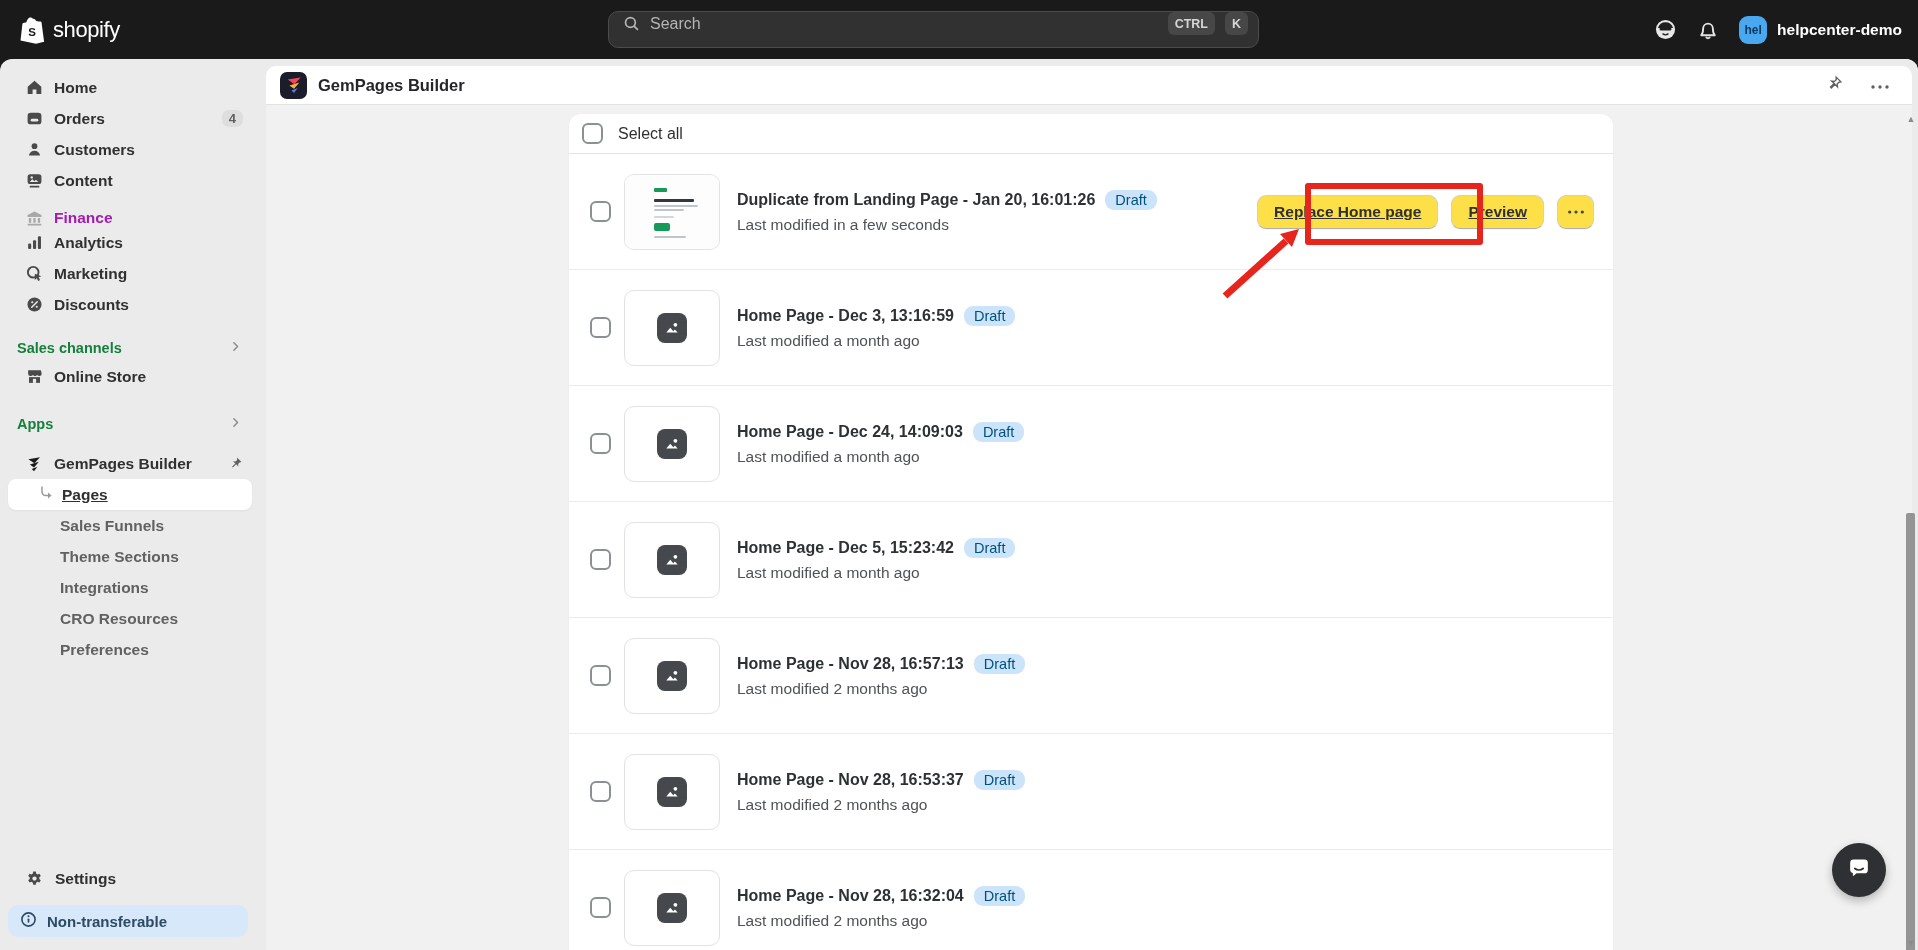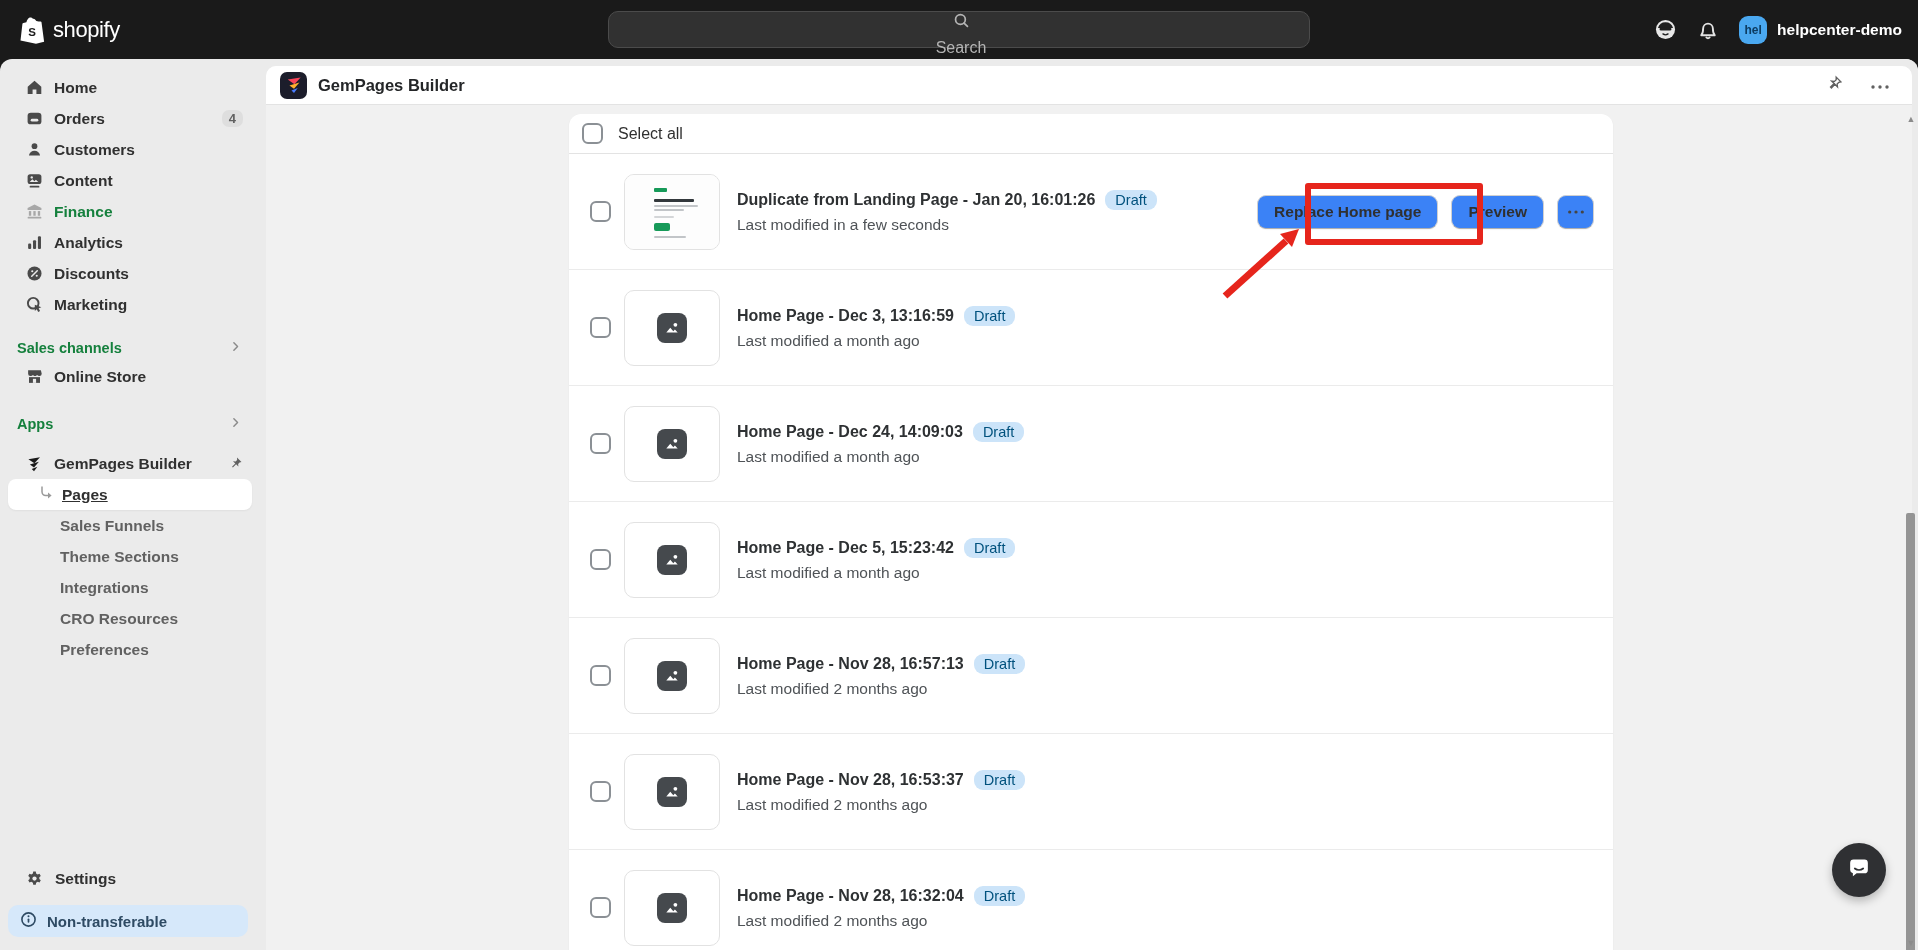--- a/index.html
+++ b/index.html
@@ -6,23 +6,23 @@
   html,body { margin:0; padding:0; }
   body {
     width:1918px; height:950px; overflow:hidden; position:relative;
     background:#1a1a1a; font-family:"Liberation Sans", sans-serif; color:#303030;
   }
   
   .topbar { height:59px; position:relative; display:flex; align-items:center; background:#1a1a1a; }
   .brand { position:absolute; left:20px; top:0; height:59px; display:flex; align-items:center; gap:8px; }
   .brand-word { color:#fff; font-size:22px; font-weight:400; letter-spacing:-0.4px; }
   .searchbar {
-    position:absolute; left:608px; top:11px; width:702px; height:37px;
+    position:absolute; left:608px; top:11px; width:651px; height:37px;
     background:#313131; border:1px solid #4b4b4b; border-radius:10px;
-    display:flex; align-items:center; padding:0 10px 12px 14px; gap:10px;flex-direction:column;
+    display:flex; align-items:center; padding:0 10px 12px 14px; gap:10px;
   }
   .search-ph { color:#b5b5b5; font-size:16px; flex:1; }
   .keycap {
     background:#474747; color:#d6d6d6; border-radius:6px; height:23px; min-width:23px;
     display:flex; align-items:center; justify-content:center; font-size:12.5px; font-weight:700; padding:0 7px;
   }
   .top-right { position:absolute; right:16px; top:0; height:59px; display:flex; align-items:center; gap:21px; }
   .store-chip { display:flex; align-items:center; gap:10px; cursor:default; }
   .avatar {
     width:28px; height:28px; border-radius:9px; background:var(--avatar-bg,#4aa8f0);
@@ -36,21 +36,21 @@
     position:absolute; top:59px; left:0; right:0; bottom:0;
     background:#ebebeb; border-radius:12px 12px 0 0; display:flex; overflow:hidden;
   }
   
   .sidebar { width:260px; flex:0 0 260px; display:flex; flex-direction:column; padding-top:13px; }
   .nav-item {
     height:31px; margin:0 8px; border-radius:8px; display:flex; align-items:center;
     padding:0 9px 0 17px; gap:11px; font-size:15.5px; font-weight:600; color:#303030;
   }
   .nav-item .ico { width:18px; height:18px; display:flex; align-items:center; justify-content:center; flex:0 0 18px; }
-  .nav-item.disabled { color:#15803d; }
+  .nav-item.disabled { color:#a21caf;align-items:flex-end; }
   .nav-spacer { flex:1 1 auto; }
   .count-badge {
     margin-left:auto; background:#dedede; color:#616161; font-size:13px; font-weight:600;
     border-radius:7px; padding:1px 7px;
   }
   .section-head {
     height:26px; margin:0 8px; display:flex; align-items:center; justify-content:space-between;
     padding:0 10px 0 9px; color:#15803d; font-size:14.5px; font-weight:600;
   }
   .sc-head { margin-top:15px; }
@@ -101,23 +101,23 @@
   .row-text { margin-left:17px; display:flex; flex-direction:column; gap:6px; }
   .title-line { display:flex; align-items:center; gap:10px; }
   .row-title { font-size:16px; font-weight:700; color:#2e3133; }
   .badge-draft {
     background:var(--draft-badge-bg,#cce4f9); color:var(--draft-badge-text,#00517d);
     font-size:14.5px; font-weight:500; border-radius:9px; padding:2px 10px;
   }
   .row-sub { font-size:15.5px; color:#4f5357; }
   .row-actions { position:absolute; right:19px; top:50%; transform:translateY(-50%); display:flex; align-items:center; gap:13px; }
   .btn {
-    height:34px; background:#3b82f6; border:1px solid #d0d0d0; border-bottom-color:#b0b0b0;
+    height:34px; background:#fde047; border:1px solid #d0d0d0; border-bottom-color:#b0b0b0;
     border-radius:9px; font-size:15.5px; font-weight:600; color:#303030; padding:0 16px;
-    font-family:"Liberation Sans",sans-serif; box-shadow:0 1px 1px rgba(0,0,0,0.04);
+    font-family:"Liberation Sans",sans-serif; box-shadow:0 1px 1px rgba(0,0,0,0.04);text-decoration:underline;
   }
   .btn-icon { width:37px; padding:0; display:flex; align-items:center; justify-content:center; }
   
   .mini { width:100%; height:100%; position:relative; background:#fdfdfd; }
   .mini i { position:absolute; display:block; border-radius:1px; }
   
   .hl-rect {
     position:absolute; left:1305px; top:183px; width:178px; height:62px;
     border:6px solid var(--accent-red,#e6251c); border-radius:3px; z-index:40; pointer-events:none;
   }
@@ -240,36 +240,36 @@
             <rect x="2" y="9" width="2.9" height="5.2" rx="1"></rect>
             <rect x="6.6" y="5.8" width="2.9" height="8.4" rx="1"></rect>
             <rect x="11.2" y="2.2" width="2.9" height="12" rx="1"></rect>
           </svg>
         </span>
       <span>Analytics</span>
     </div>
     <div class="nav-item">
       <span class="ico">
           <svg width="17" height="17" viewBox="0 0 16 16">
+            <circle cx="6.8" cy="6.8" r="5" fill="none" stroke="#4a4a4a" stroke-width="1.8"></circle>
+            <path d="M8.3 8.3l6.2 2.2-2.6 1 1.3 2.6-1.7.9-1.4-2.6-1.8 1.8z" fill="#4a4a4a"></path>
+          </svg>
+        </span>
+      <span>Marketing</span>
+    </div>
+    <div class="nav-item">
+      <span class="ico">
+          <svg width="17" height="17" viewBox="0 0 16 16">
             <circle cx="8" cy="8" r="6.6" fill="#4a4a4a"></circle>
             <line x1="5.4" y1="10.6" x2="10.6" y2="5.4" stroke="#ebebeb" stroke-width="1.4" stroke-linecap="round"></line>
             <circle cx="5.9" cy="5.9" r="1" fill="#ebebeb"></circle>
             <circle cx="10.1" cy="10.1" r="1" fill="#ebebeb"></circle>
           </svg>
         </span>
       <span>Discounts</span>
-    </div>
-    <div class="nav-item">
-      <span class="ico">
-          <svg width="17" height="17" viewBox="0 0 16 16">
-            <circle cx="6.8" cy="6.8" r="5" fill="none" stroke="#4a4a4a" stroke-width="1.8"></circle>
-            <path d="M8.3 8.3l6.2 2.2-2.6 1 1.3 2.6-1.7.9-1.4-2.6-1.8 1.8z" fill="#4a4a4a"></path>
-          </svg>
-        </span>
-      <span>Marketing</span>
     </div>
 
     <div class="section-head sc-head">
       <span>Sales channels</span>
       <span><svg width="13" height="13" viewBox="0 0 16 16">
             <path d="M6 3.5l4.5 4.5L6 12.5" fill="none" stroke="#8a8a8a" stroke-width="1.8" stroke-linecap="round" stroke-linejoin="round"></path>
           </svg></span>
     </div>
     <div class="nav-item">
       <span class="ico">

